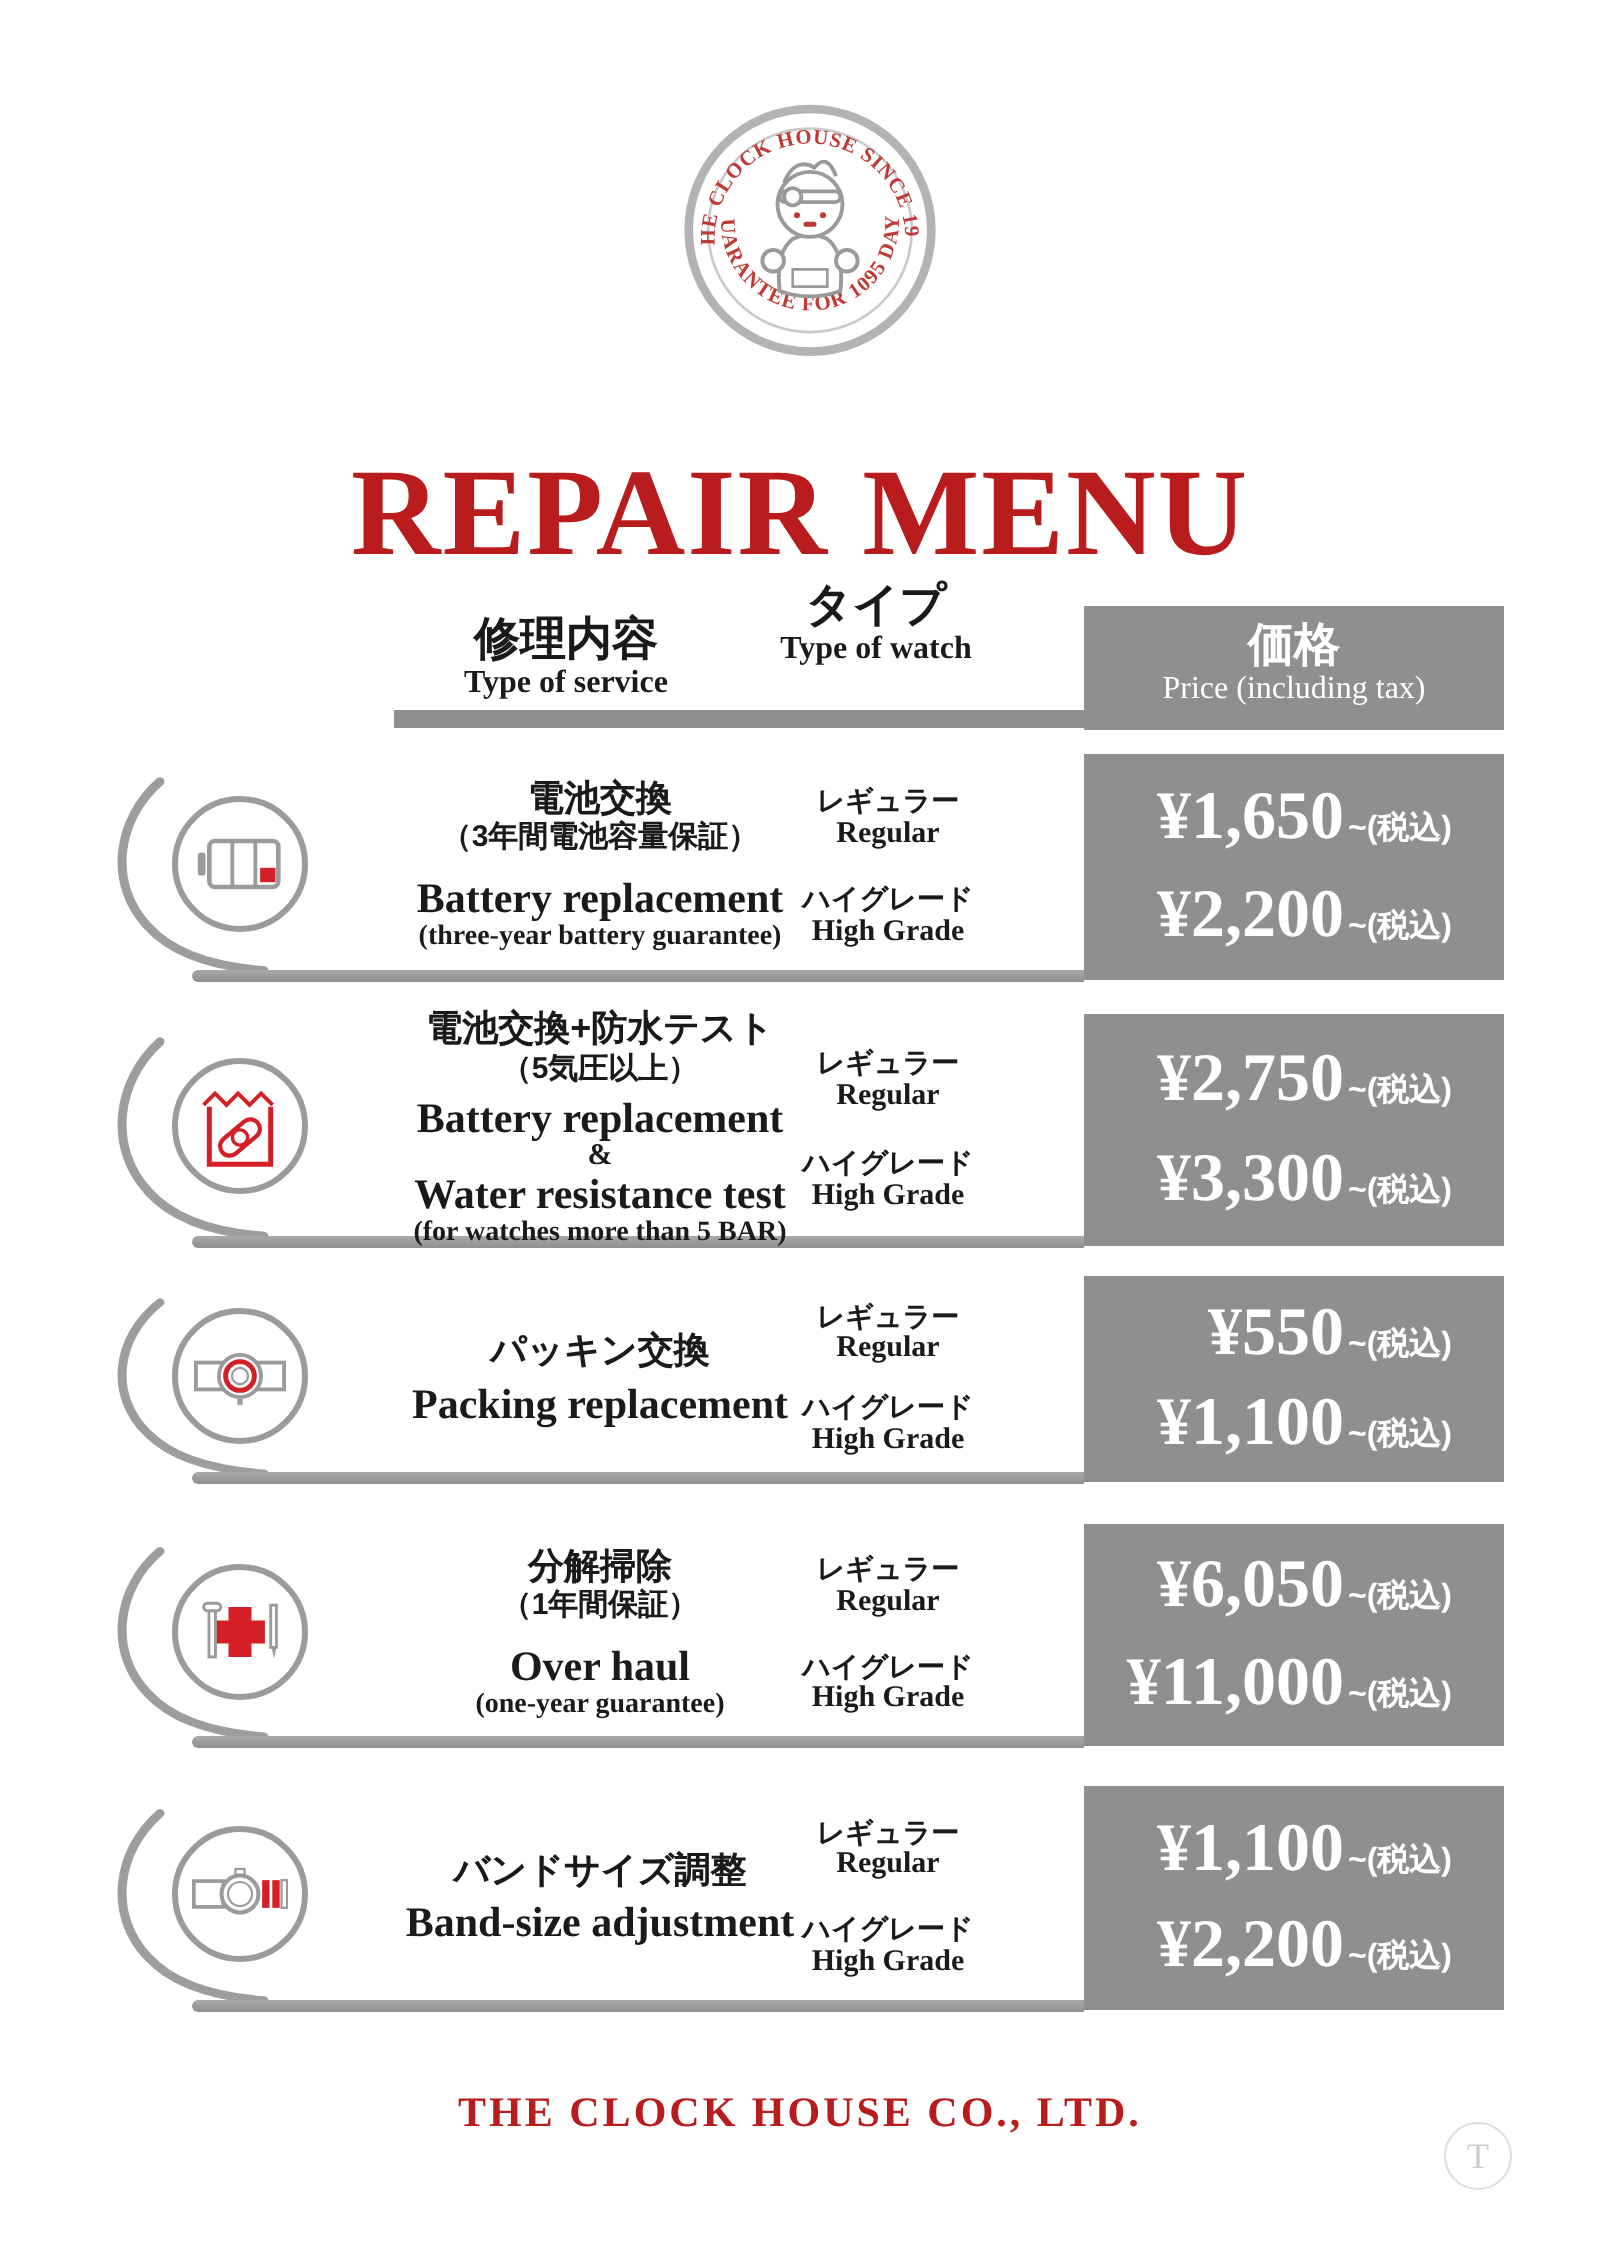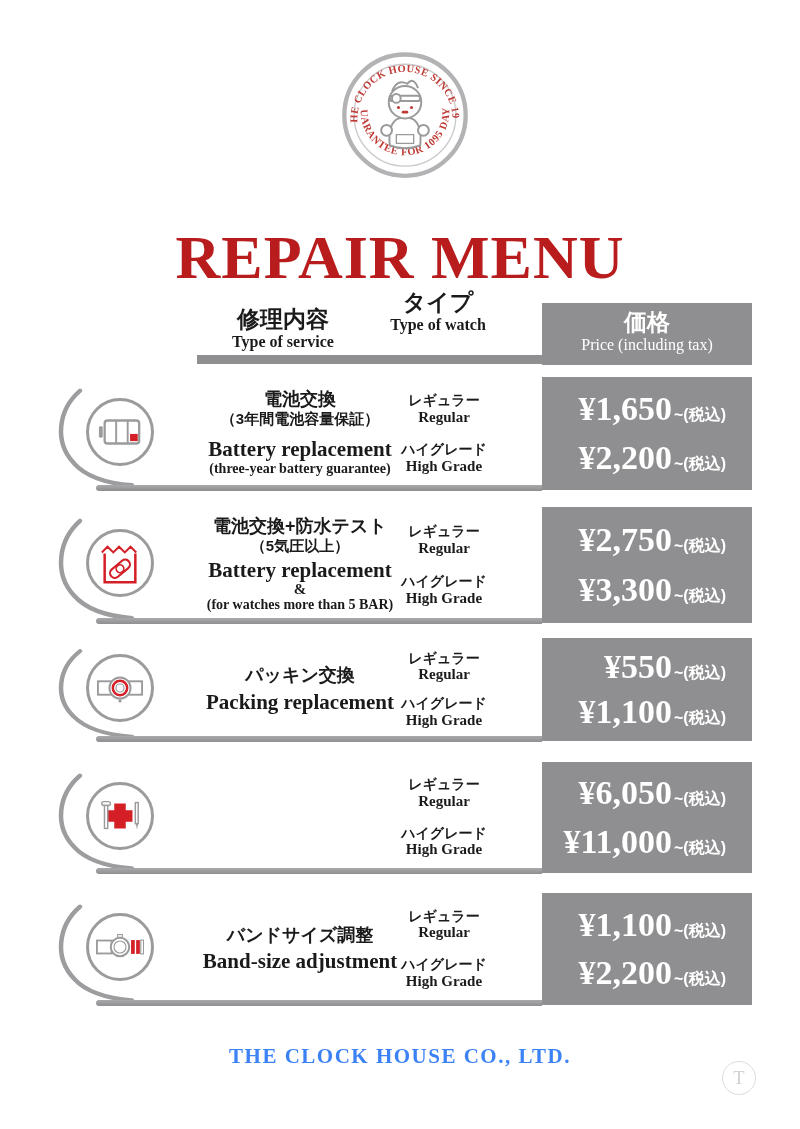--- a/index.html
+++ b/index.html
@@ -81,21 +81,21 @@
     align-items:flex-end; padding-right:26px;
   }
   .price-line { display:flex; align-items:baseline; white-space:nowrap; }
   .amount { font-family:"Liberation Serif","DejaVu Serif",serif; font-weight:bold; font-size:34px; line-height:1; }
   .suffix { font-size:16px; font-weight:bold; margin-left:2px; }
 
   
   .footer {
     position:absolute; top:1044px; left:0; width:800px; text-align:center;
     font-family:"Liberation Serif","DejaVu Serif",serif; font-weight:bold;
-    font-size:21px; letter-spacing:1.5px; color:#3b82f6;
+    font-size:21px; letter-spacing:1.5px; color:#b91c1c;
   }
   .watermark {
     position:absolute; left:722px; top:1061px; width:34px; height:34px;
     border:1.5px solid #dcdcdc; border-radius:50%;
     display:flex; align-items:center; justify-content:center;
     font-family:"Liberation Serif","DejaVu Serif",serif;
     font-size:18px; color:#cfcfcf;
   }
 </style>
 </head>
@@ -209,20 +209,21 @@
         <rect x="12" y="25" width="24" height="10" rx="5" fill="#fff" stroke="#d41f26" stroke-width="2.2"></rect>
         <circle cx="24" cy="30" r="4" fill="#fff" stroke="#d41f26" stroke-width="1.8"></circle>
       </g>
     </svg>
   </div>
   <div class="service-col">
     <div class="jt" data-bind="table.rows.1.ja_title">電池交換+防水テスト</div>
     <div class="js" data-bind="table.rows.1.ja_sub">（5気圧以上）</div>
     <div class="et" data-bind="table.rows.1.en_title">Battery replacement</div>
     <div class="ea" data-bind="table.rows.1.en_amp">&amp;</div>
+    <div class="et2" data-bind="table.rows.1.en_title2">Water resistance test</div>
     <div class="es" data-bind="table.rows.1.en_sub">(for watches more than 5 BAR)</div>
   </div>
   <div class="type-col">
     <div>
       <div class="type-ja" data-bind="table.rows.1.types.0.ja">レギュラー</div>
       <div class="type-en" data-bind="table.rows.1.types.0.en">Regular</div>
     </div>
     <div>
       <div class="type-ja" data-bind="table.rows.1.types.1.ja">ハイグレード</div>
       <div class="type-en" data-bind="table.rows.1.types.1.en">High Grade</div>
@@ -291,20 +292,26 @@
   </div>
   <div class="row-bar"></div>
   <div class="icon-circle">
     <svg width="46" height="46" viewBox="0 0 48 48">
       <path d="M 18 11 h 12 v 7 h 7 v 12 h -7 v 7 h -12 v -7 h -7 v -12 h 7 z" fill="#d41f26"></path>
       <rect x="5" y="9" width="9" height="4" rx="2" fill="#fff" stroke="#9b9b9e" stroke-width="1.5"></rect>
       <rect x="7.8" y="13" width="3.4" height="24" fill="#fff" stroke="#9b9b9e" stroke-width="1.5"></rect>
       <rect x="40" y="10" width="3" height="22" fill="#fff" stroke="#9b9b9e" stroke-width="1.5"></rect>
       <path d="M 40.5 32 L 43 32 L 41.75 38 Z" fill="#9b9b9e"></path>
     </svg>
+  </div>
+  <div class="service-col">
+    <div class="jt" data-bind="table.rows.3.ja_title">分解掃除</div>
+    <div class="js" data-bind="table.rows.3.ja_sub">（1年間保証）</div>
+    <div class="et" data-bind="table.rows.3.en_title">Over haul</div>
+    <div class="es" data-bind="table.rows.3.en_sub">(one-year guarantee)</div>
   </div>
   <div class="type-col">
     <div>
       <div class="type-ja" data-bind="table.rows.3.types.0.ja">レギュラー</div>
       <div class="type-en" data-bind="table.rows.3.types.0.en">Regular</div>
     </div>
     <div>
       <div class="type-ja" data-bind="table.rows.3.types.1.ja">ハイグレード</div>
       <div class="type-en" data-bind="table.rows.3.types.1.en">High Grade</div>
     </div>

